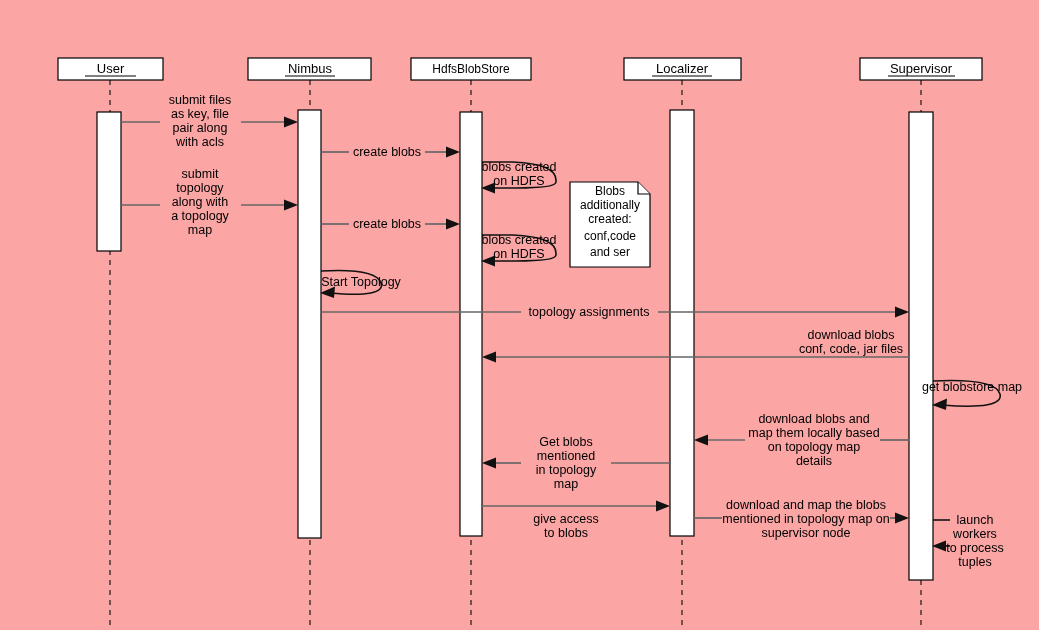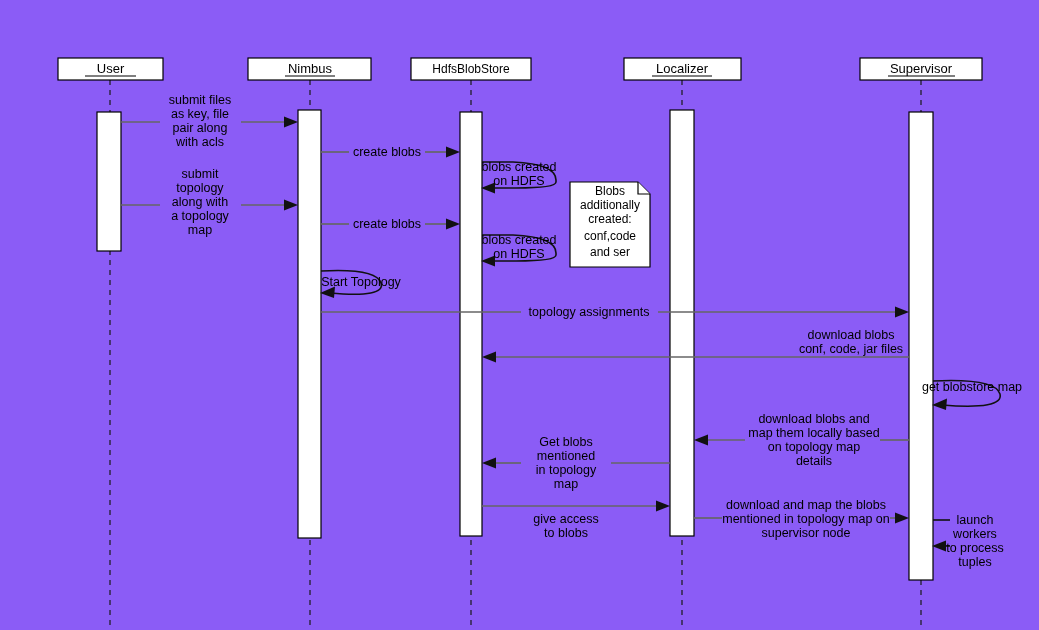--- a/index.html
+++ b/index.html
@@ -10,21 +10,21 @@
   body {
     width: 1039px;
     height: 630px;
     font-family: "Liberation Sans", sans-serif;
     overflow: hidden;
   }
   #diagram-root {
     position: relative;
     width: 1039px;
     height: 630px;
-    background: #8b5cf6;
+    background: #fca5a5;
   }
   svg#seq {
     position: absolute;
     top: 0;
     left: 0;
     width: 1039px;
     height: 630px;
     shape-rendering: geometricPrecision;
   }
   .lifeline-box {

